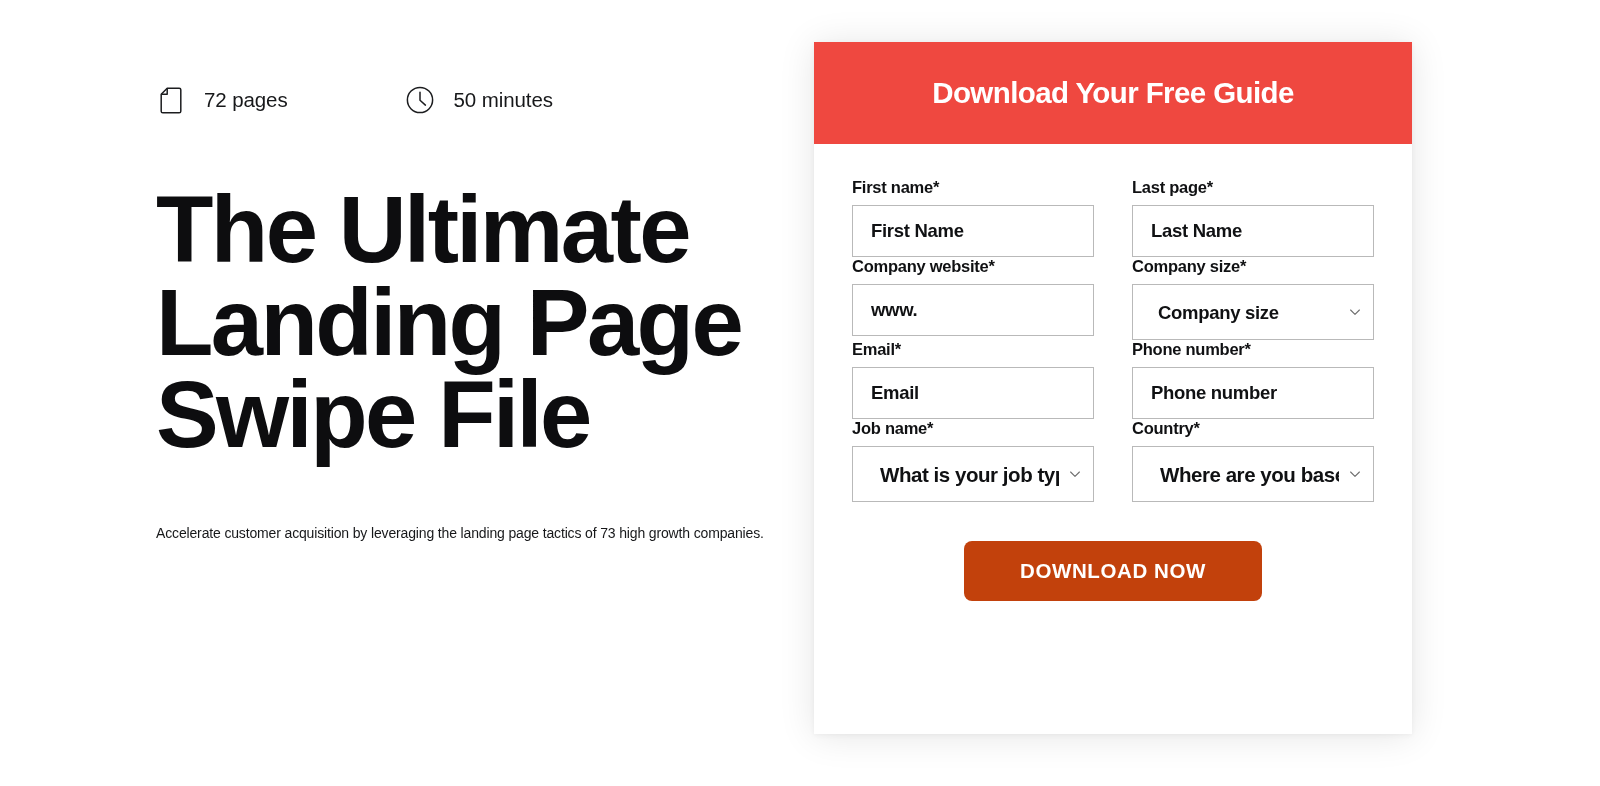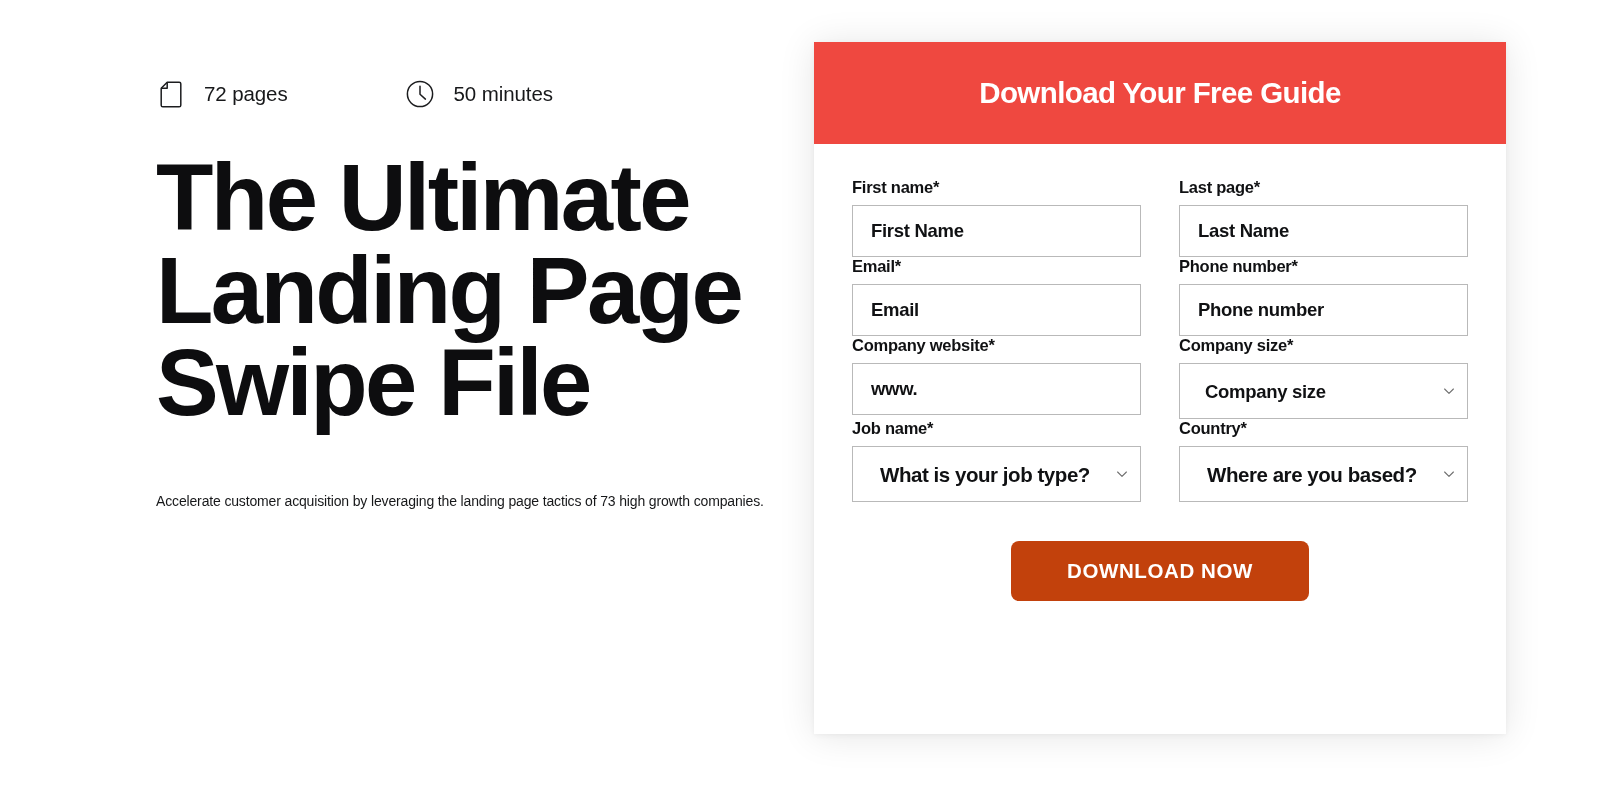--- a/index.html
+++ b/index.html
@@ -20,21 +20,21 @@
 
   
   .left-col {
     position: absolute;
     left: 156px;
     top: 0;
     width: 640px;
   }
   .meta-row {
     display: flex;
-    align-items: center;
+    align-items: flex-end;
     gap: 0;
     margin-top: 72px;
     height: 44px;
   }
   .meta-item {
     display: flex;
     align-items: center;
   }
   .meta-item.pages { margin-right: 116px; }
   .meta-icon {
@@ -48,21 +48,21 @@
   .meta-icon.clock { width: 32px; height: 32px; }
   .meta-label {
     margin-left: 18px;
     font-size: 20.5px;
     color: #17181a;
     letter-spacing: -0.1px;
     white-space: nowrap;
   }
 
   .hero-title {
-    margin-top: 36px;
+    margin-top: 68px;
     font-size: 94px;
     line-height: 0.985;
     font-weight: 800;
     letter-spacing: -2.6px;
     color: #0d0d0f;
     max-width: 600px;
   }
 
   .hero-sub {
     margin-top: 60px;
@@ -71,21 +71,21 @@
     color: #17181a;
     letter-spacing: -0.15px;
     max-width: 622px;
   }
 
   
   .form-card {
     position: absolute;
     left: 814px;
     top: 42px;
-    width: 692px;
+    width: 598px;
     height: 692px;
     background: #ffffff;
     box-shadow: 0 2px 34px rgba(0,0,0,0.105), 0 1px 5px rgba(0,0,0,0.05);
   }
   .card-header {
     height: 102px;
     background: #ef4840;
     display: flex;
     align-items: center;
     justify-content: center;
@@ -238,51 +238,51 @@
           <input class="text-input" type="text" placeholder="First Name" style="">
         </div>
         <div class="form-field">
           <label class="field-label">Last page*</label>
           <input class="text-input" type="text" placeholder="Last Name" style="">
         </div>
       </div>
 
       <div class="form-row">
         <div class="form-field">
-          <label class="field-label">Email*</label>
-          <input class="text-input" type="email" placeholder="Email" style="">
-        </div>
-        <div class="form-field">
-          <label class="field-label">Phone number*</label>
-          <input class="text-input" type="tel" placeholder="Phone number" style="">
-        </div>
-      </div>
-
-      <div class="form-row">
-        <div class="form-field">
           <label class="field-label">Company website*</label>
           <input class="text-input" type="text" placeholder="www." style="">
         </div>
         <div class="form-field">
           <label class="field-label">Company size*</label>
           <div class="select-wrap">
             <select class="select-input">
               <option>Company size</option>
             </select>
             <span class="select-chevron">
               <svg width="14" height="14" viewBox="0 0 14 14" fill="none" xmlns="http://www.w3.org/2000/svg">
                 <path d="M2.6 5 L7 9.4 L11.4 5" stroke="#6e6e6e" stroke-width="1.1" stroke-linecap="round" stroke-linejoin="round" fill="none"></path>
               </svg>
             </span>
           </div>
         </div>
       </div>
 
       <div class="form-row">
         <div class="form-field">
+          <label class="field-label">Email*</label>
+          <input class="text-input" type="email" placeholder="Email" style="">
+        </div>
+        <div class="form-field">
+          <label class="field-label">Phone number*</label>
+          <input class="text-input" type="tel" placeholder="Phone number" style="">
+        </div>
+      </div>
+
+      <div class="form-row">
+        <div class="form-field">
           <label class="field-label">Job name*</label>
           <div class="select-wrap">
             <select class="select-input strong">
               <option>What is your job type?</option>
             </select>
             <span class="select-chevron">
               <svg width="14" height="14" viewBox="0 0 14 14" fill="none" xmlns="http://www.w3.org/2000/svg">
                 <path d="M2.6 5 L7 9.4 L11.4 5" stroke="#6e6e6e" stroke-width="1.1" stroke-linecap="round" stroke-linejoin="round" fill="none"></path>
               </svg>
             </span>

